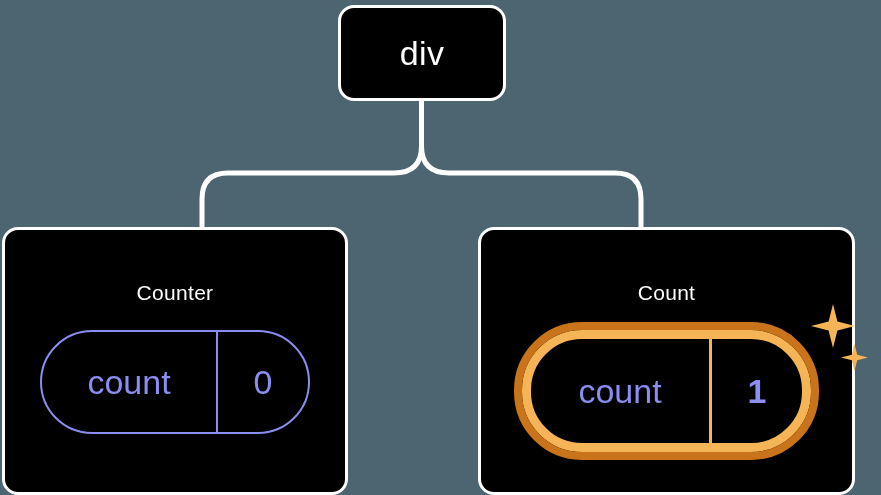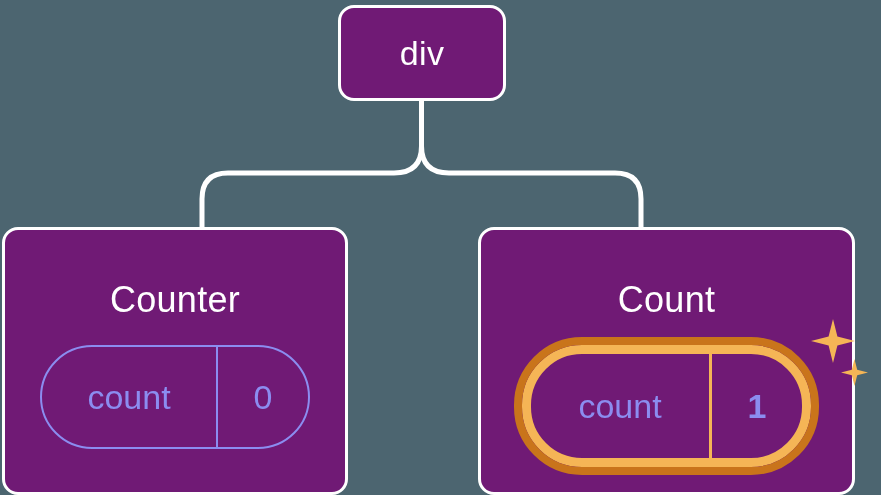--- a/index.html
+++ b/index.html
@@ -24,21 +24,21 @@
     left: 0;
     top: 0;
     width: 881px;
     height: 495px;
     pointer-events: none;
   }
 
   
   .node {
     position: absolute;
-    background: #701a75;
+    background: #000000;
     border: 3px solid #ffffff;
     border-radius: 16px;
     box-sizing: border-box;
     display: flex;
     flex-direction: column;
     align-items: center;
   }
   .node-root {
     left: 338px;
     top: 5px;
@@ -50,21 +50,21 @@
     top: 227px;
     height: 268px;
     border-bottom-left-radius: 16px;
     border-bottom-right-radius: 16px;
   }
   .node-left  { left: 2px;   width: 346px; }
   .node-right { left: 478px; width: 377px; }
 
   .node-title {
     color: #ffffff;
-    font-size: 36px;
+    font-size: 21px;
     line-height: 1;
     letter-spacing: 0.3px;
     font-weight: 400;
   }
   .node-root .node-title { font-size: 34px; }
   .node-child .node-title { margin-top: 52px; }
 
   
   .pill-wrap {
     position: relative;

